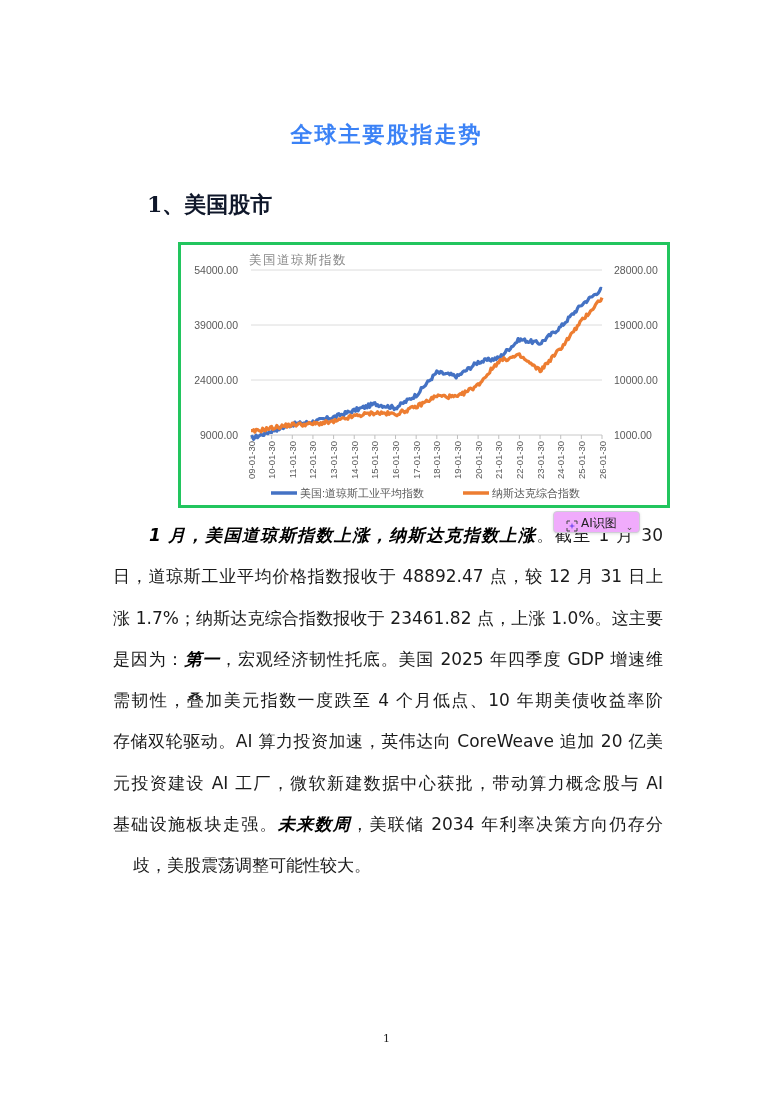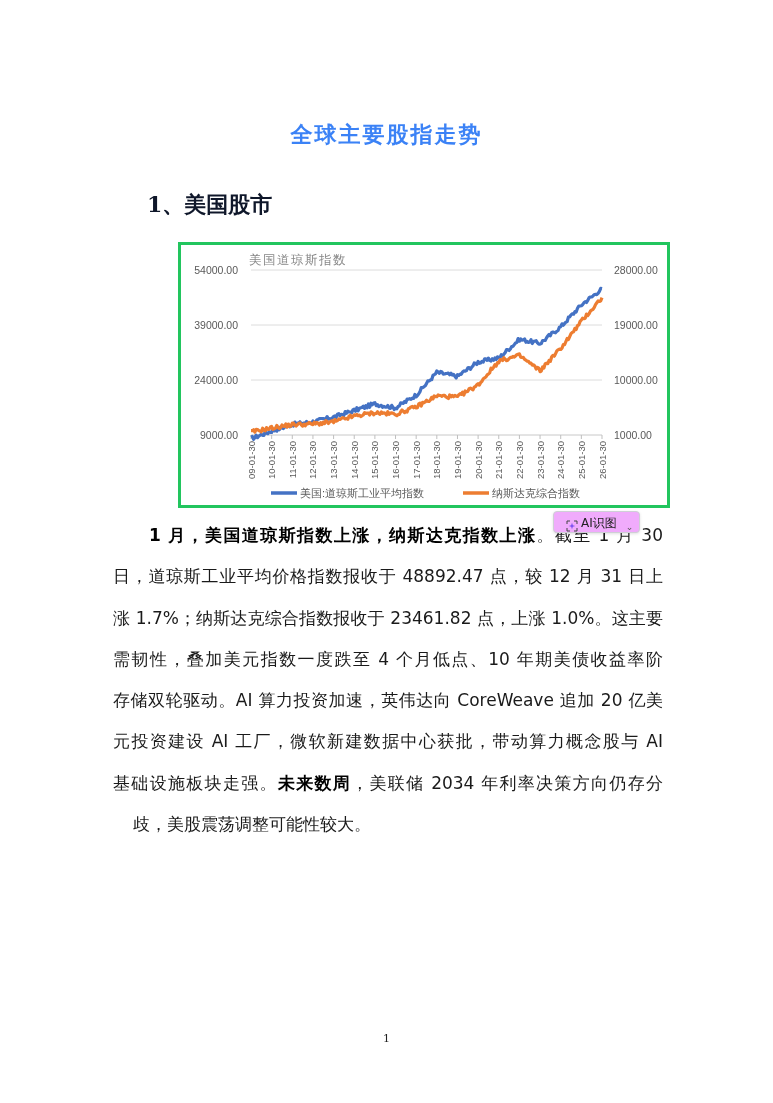--- a/index.html
+++ b/index.html
@@ -11,21 +11,21 @@
   .section { position: absolute; left: 147px; top: 190px;
              font-family: "DejaVu Serif", "Liberation Serif", serif; font-size: 22px; font-weight: bold; color: #0f172a; }
   .chart { position: absolute; left: 142px; top: 242px; width: 492px; height: 266px;
            border: 3px solid #22c55e; box-sizing: border-box; background: #fff; margin-left: 36px; }
   .chart svg { position: absolute; left: 0; top: 0; }
   .para { position: absolute; left: 113px; top: 515px; width: 550px;
           font-size: 17px; line-height: 41.3px; color: #1a1a1a; text-align: justify; }
   .para .line { display: block; white-space: nowrap; height: 41.3px; text-align: justify; text-align-last: justify; }
   .para .first { padding-left: 36px; }
   .para .last { text-align-last: left; margin-left: 20px; }
-  .para b { font-weight: bold; color: #000; }
+  .para b { font-weight: bold; color: #000; font-style: italic; }
   .ai-badge { position: absolute; left: 553px; top: 511px; height: 20px; padding: 0 6px 0 12px;
               background: #f0abfc; border: 1px solid #cfcfd6; border-radius: 4px;
               display: flex; align-items: flex-end; gap: 3px; font-size: 12px; color: #222;
               box-shadow: 0 1px 3px rgba(0,0,0,0.12); }
   .ai-badge .ico { width: 12px; height: 12px; position: relative; }
   .ai-badge .chev { font-size: 9px; color: #555; margin-left: 6px; }
   .page-num { position: absolute; left: 0; width: 773px; top: 1032px; text-align: center;
               font-family: "DejaVu Serif", "Liberation Serif", serif; font-size: 11px; color: #222; }
 </style>
 </head>
@@ -91,20 +91,21 @@
       <text x="119" y="252" font-size="11" fill="#595959" font-family="&quot;Liberation Sans&quot;, &quot;DejaVu Sans&quot;, sans-serif">美国:道琼斯工业平均指数</text>
       <line x1="282" x2="308" y1="248" y2="248" stroke="#ED7D31" stroke-width="3.5"></line>
       <text x="311" y="252" font-size="11" fill="#595959" font-family="&quot;Liberation Sans&quot;, &quot;DejaVu Sans&quot;, sans-serif">纳斯达克综合指数</text>
     </svg>
 </div>
 
 <div class="para" id="para">
     <span class="line first"><b>1 月，美国道琼斯指数上涨，纳斯达克指数上涨</b><span>。截至 1 月 30</span></span>
     <span class="line"><span>日，道琼斯工业平均价格指数报收于 48892.47 点，较 12 月 31 日上</span></span>
     <span class="line"><span>涨 1.7%；纳斯达克综合指数报收于 23461.82 点，上涨 1.0%。这主要</span></span>
+    <span class="line"><span>是因为：</span><b>第一</b><span>，宏观经济韧性托底。美国 2025 年四季度 GDP 增速维</span></span>
     <span class="line"><span>需韧性，叠加美元指数一度跌至 4 个月低点、10 年期美债收益率阶</span></span>
     <span class="line"><span>存储双轮驱动。AI 算力投资加速，英伟达向 CoreWeave 追加 20 亿美</span></span>
     <span class="line"><span>元投资建设 AI 工厂，微软新建数据中心获批，带动算力概念股与 AI</span></span>
     <span class="line"><span>基础设施板块走强。</span><b>未来数周</b><span>，美联储 2034 年利率决策方向仍存分</span></span>
     <span class="line last"><span>歧，美股震荡调整可能性较大。</span></span>
   </div>
 
 <div class="ai-badge">
   <span class="ico">
     <svg width="12" height="12" viewBox="0 0 12 12">

